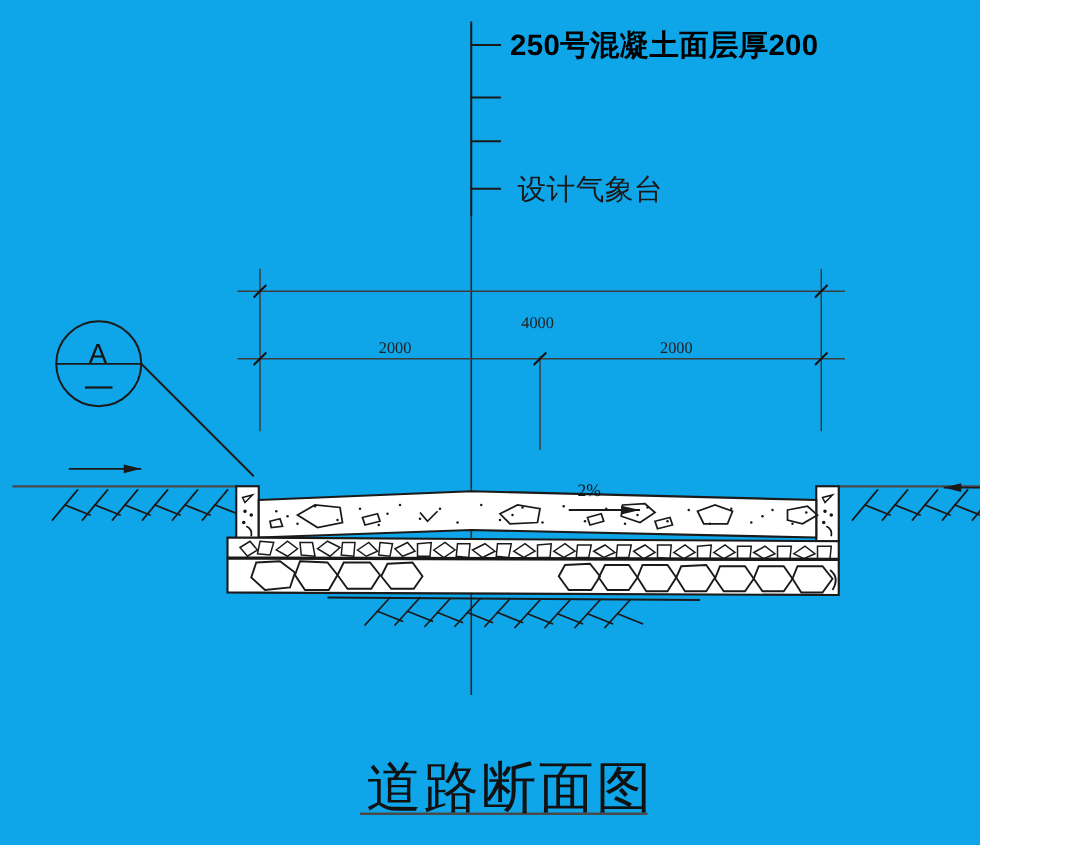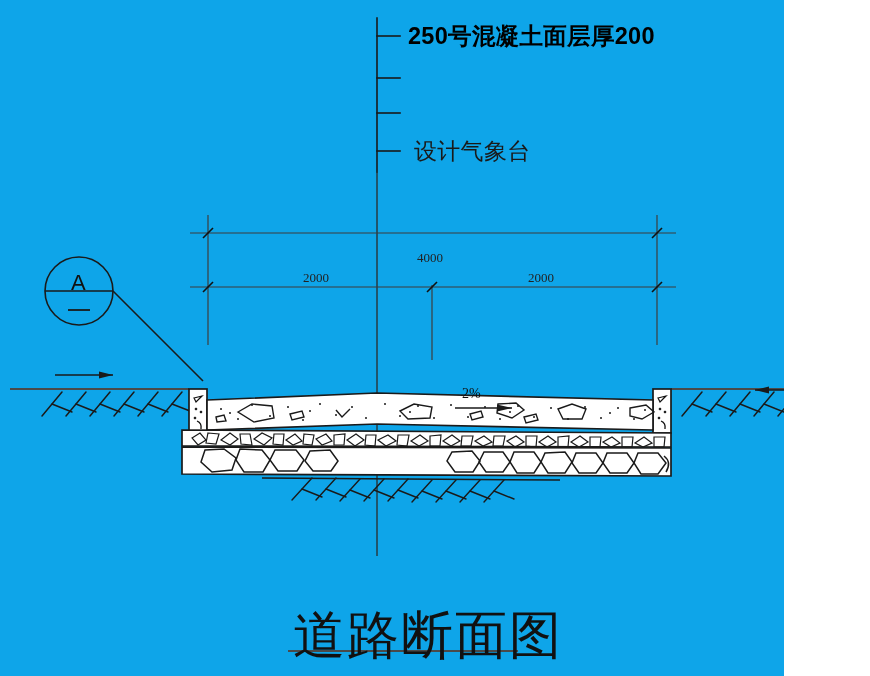--- a/index.html
+++ b/index.html
@@ -55,21 +55,21 @@
   .marker-letter {
     position: absolute;
     font-family: "Liberation Sans", sans-serif;
     font-size: 22px;
     color: #111;
     white-space: nowrap;
   }
   .title-text {
     position: absolute;
     font-family: "Liberation Serif", serif;
-    font-size: 52px;
+    font-size: 44px;
     color: #111;
     white-space: nowrap;
     letter-spacing: 2px;
   }
   .watermark-text {
     position: absolute;
     font-family: "Liberation Sans", sans-serif;
     font-size: 21px;
     color: #3d3d3d;
     white-space: nowrap;

